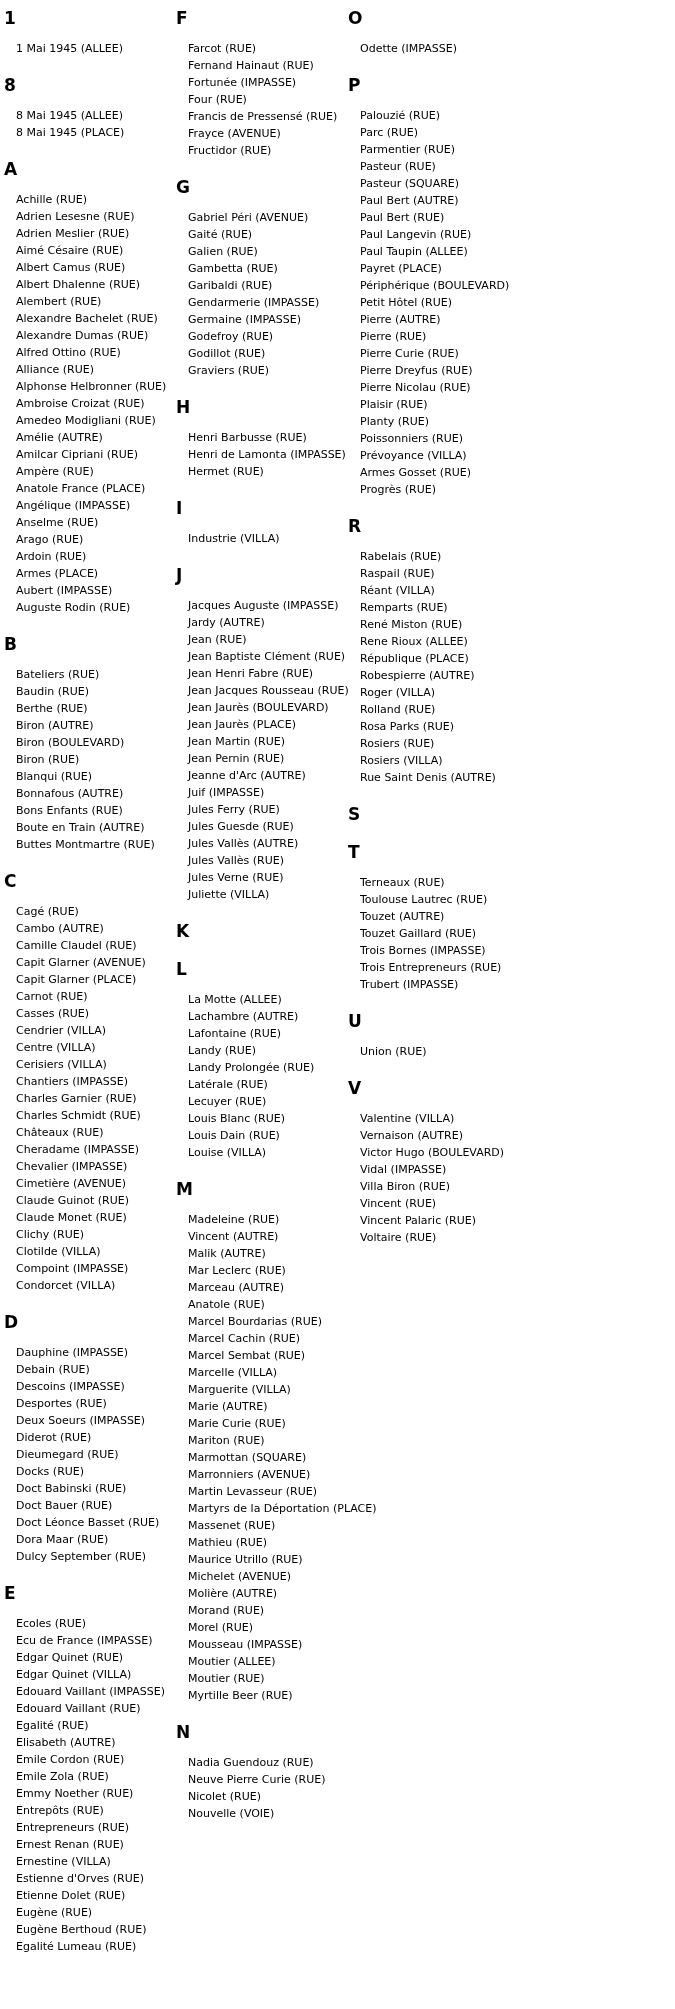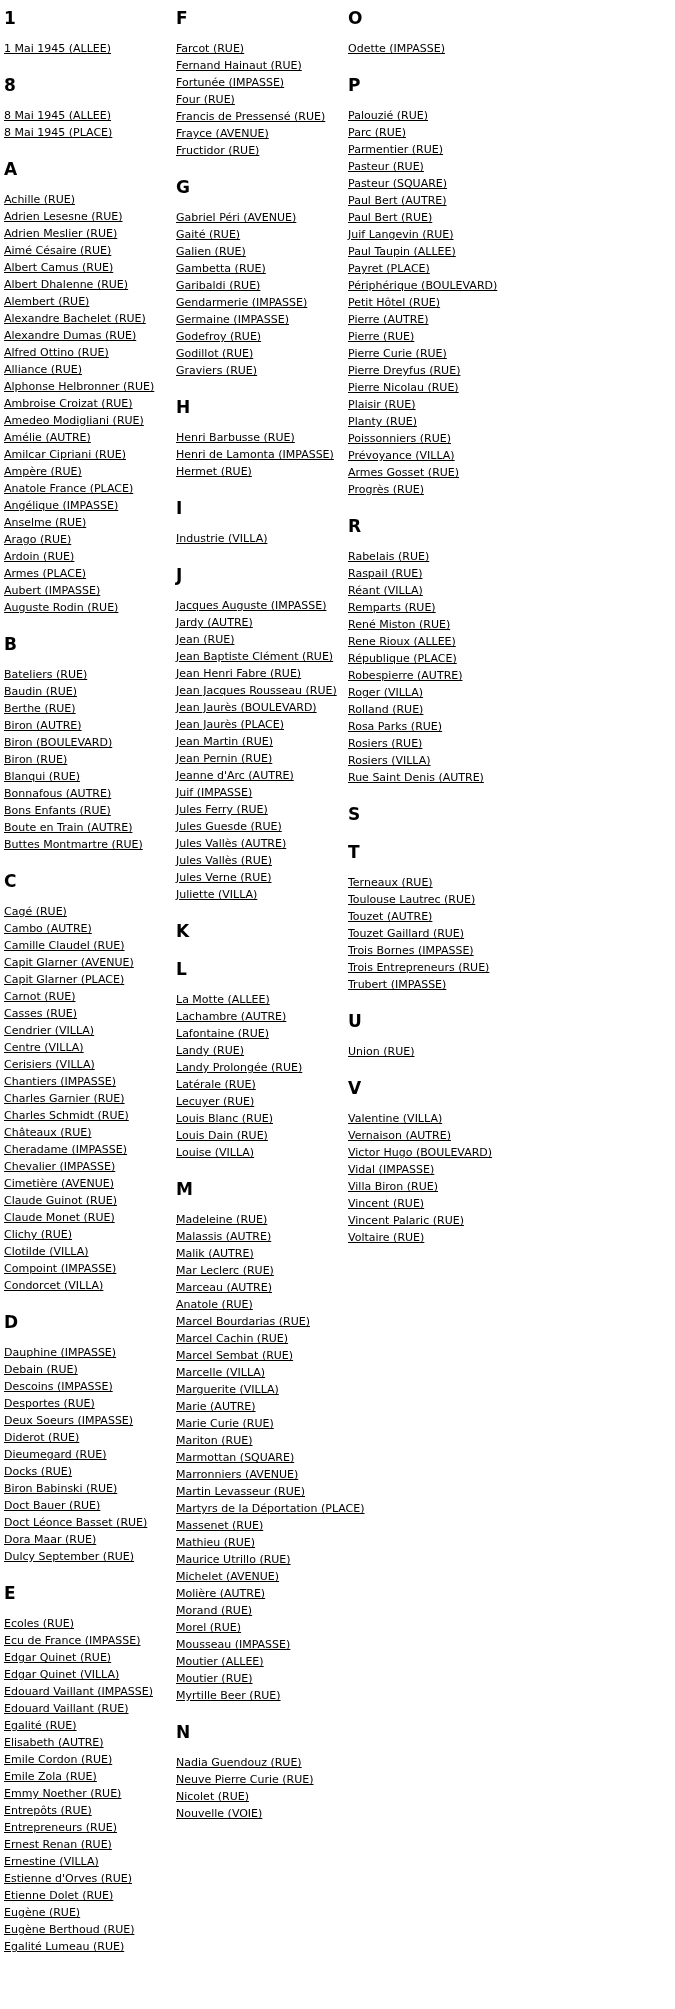--- a/index.html
+++ b/index.html
@@ -29,23 +29,22 @@
     line-height: 20px;
     font-weight: bold;
     margin: 18px 0 12px 0;
     color: #000000;
   }
   section.letter-section:first-child h2.letter {
     margin-top: 6px;
   }
   ul.street-list {
     list-style: none;
-    margin: 0;
+    margin: 12px;
     padding: 0;
-    text-decoration: underline;
   }
   ul.street-list li {
     line-height: 17px;
     white-space: nowrap;
     color: #000000;
     cursor: pointer;
   }
 </style>
 </head>
 <body>
@@ -143,21 +142,21 @@
         <h2 class="letter">D</h2>
         <ul class="street-list">
           <li>Dauphine (IMPASSE)</li>
           <li>Debain (RUE)</li>
           <li>Descoins (IMPASSE)</li>
           <li>Desportes (RUE)</li>
           <li>Deux Soeurs (IMPASSE)</li>
           <li>Diderot (RUE)</li>
           <li>Dieumegard (RUE)</li>
           <li>Docks (RUE)</li>
-          <li>Biron Babinski (RUE)</li>
+          <li>Doct Babinski (RUE)</li>
           <li>Doct Bauer (RUE)</li>
           <li>Doct Léonce Basset (RUE)</li>
           <li>Dora Maar (RUE)</li>
           <li>Dulcy September (RUE)</li>
         </ul>
       </section>
       <section class="letter-section">
         <h2 class="letter">E</h2>
         <ul class="street-list">
           <li>Ecoles (RUE)</li>
@@ -263,21 +262,21 @@
           <li>Lecuyer (RUE)</li>
           <li>Louis Blanc (RUE)</li>
           <li>Louis Dain (RUE)</li>
           <li>Louise (VILLA)</li>
         </ul>
       </section>
       <section class="letter-section">
         <h2 class="letter">M</h2>
         <ul class="street-list">
           <li>Madeleine (RUE)</li>
-          <li>Malassis (AUTRE)</li>
+          <li>Vincent (AUTRE)</li>
           <li>Malik (AUTRE)</li>
           <li>Mar Leclerc (RUE)</li>
           <li>Marceau (AUTRE)</li>
           <li>Anatole (RUE)</li>
           <li>Marcel Bourdarias (RUE)</li>
           <li>Marcel Cachin (RUE)</li>
           <li>Marcel Sembat (RUE)</li>
           <li>Marcelle (VILLA)</li>
           <li>Marguerite (VILLA)</li>
           <li>Marie (AUTRE)</li>
@@ -320,21 +319,21 @@
       <section class="letter-section">
         <h2 class="letter">P</h2>
         <ul class="street-list">
           <li>Palouzié (RUE)</li>
           <li>Parc (RUE)</li>
           <li>Parmentier (RUE)</li>
           <li>Pasteur (RUE)</li>
           <li>Pasteur (SQUARE)</li>
           <li>Paul Bert (AUTRE)</li>
           <li>Paul Bert (RUE)</li>
-          <li>Juif Langevin (RUE)</li>
+          <li>Paul Langevin (RUE)</li>
           <li>Paul Taupin (ALLEE)</li>
           <li>Payret (PLACE)</li>
           <li>Périphérique (BOULEVARD)</li>
           <li>Petit Hôtel (RUE)</li>
           <li>Pierre (AUTRE)</li>
           <li>Pierre (RUE)</li>
           <li>Pierre Curie (RUE)</li>
           <li>Pierre Dreyfus (RUE)</li>
           <li>Pierre Nicolau (RUE)</li>
           <li>Plaisir (RUE)</li>

